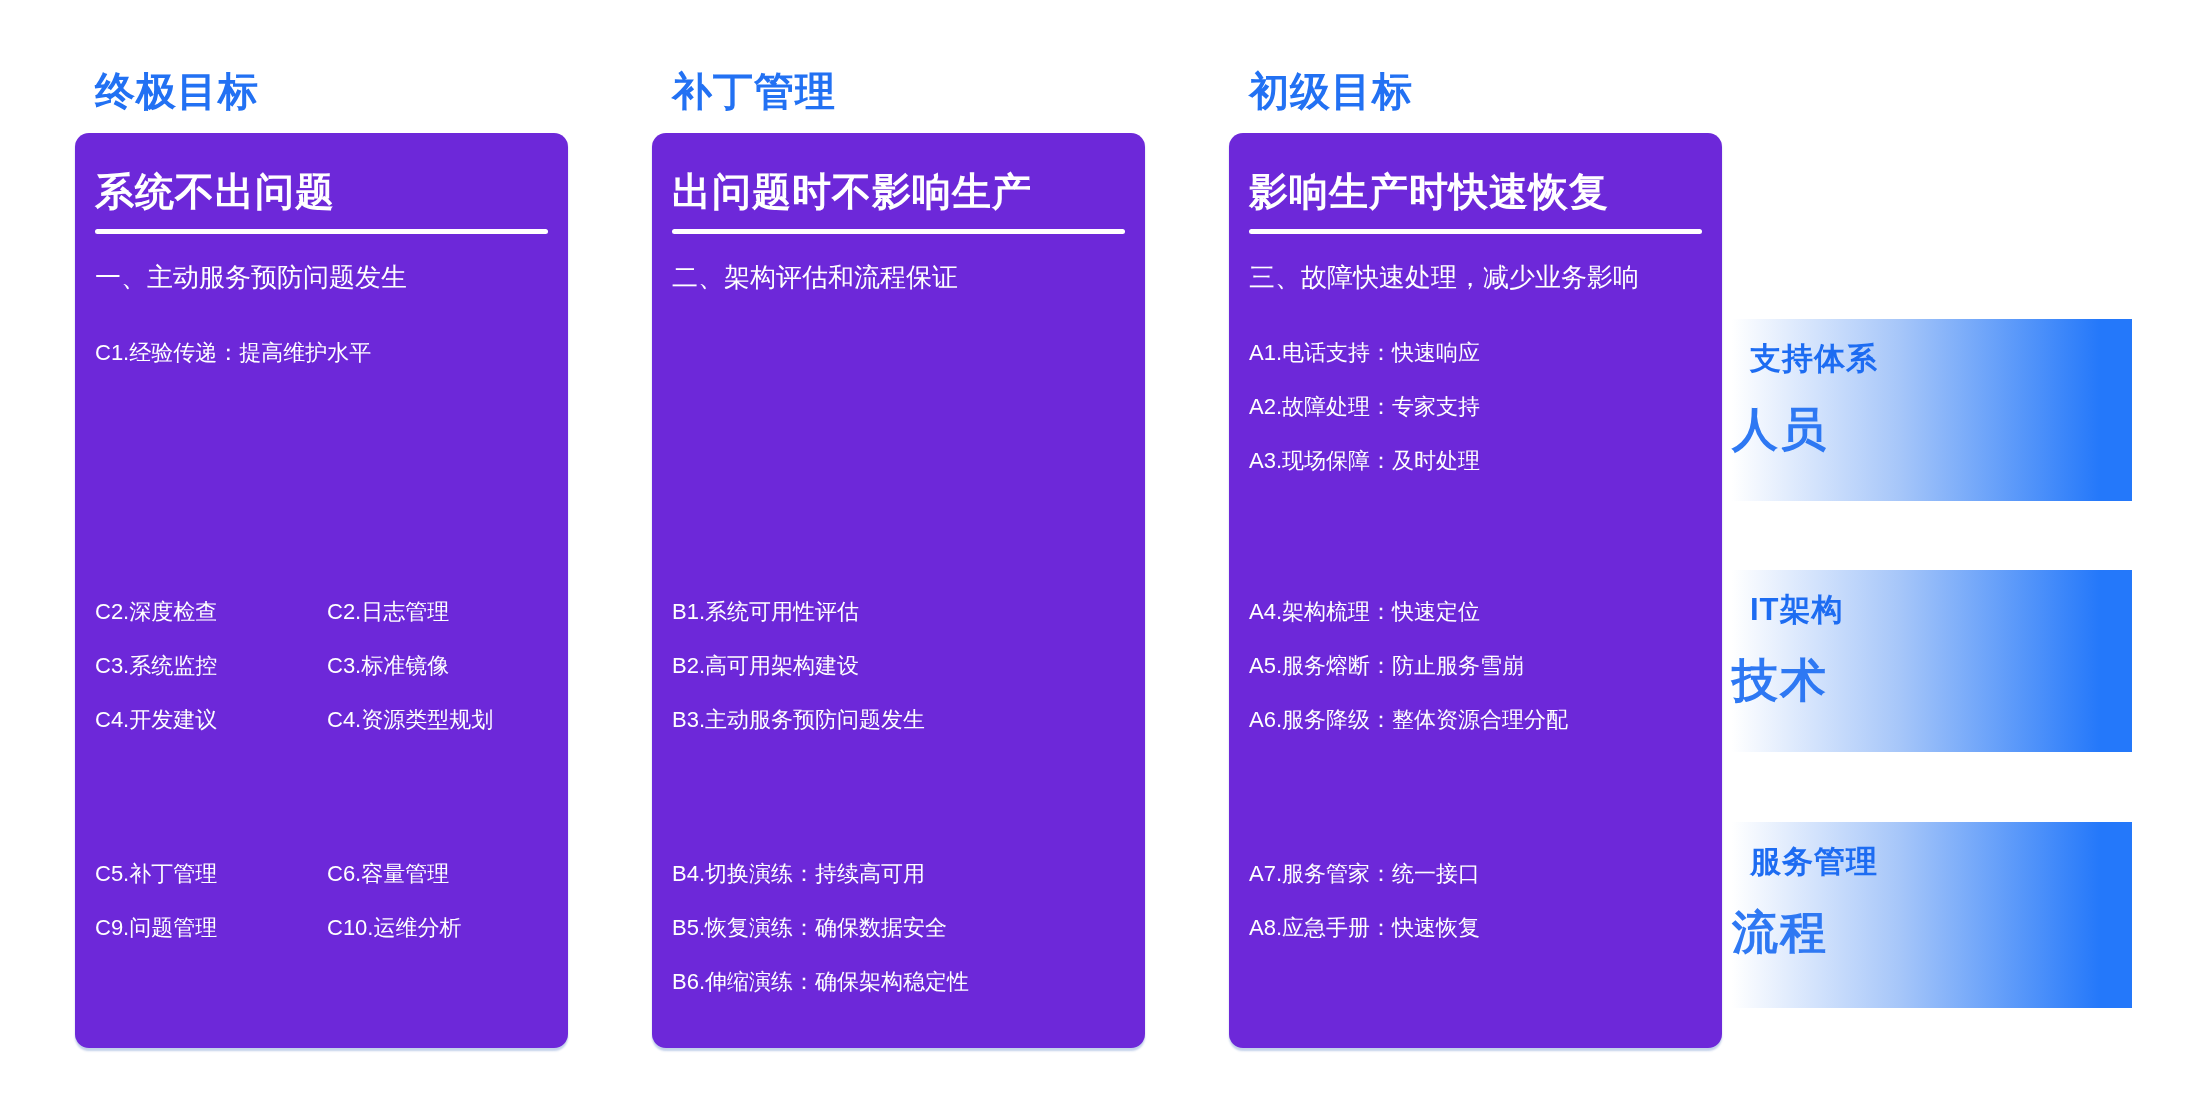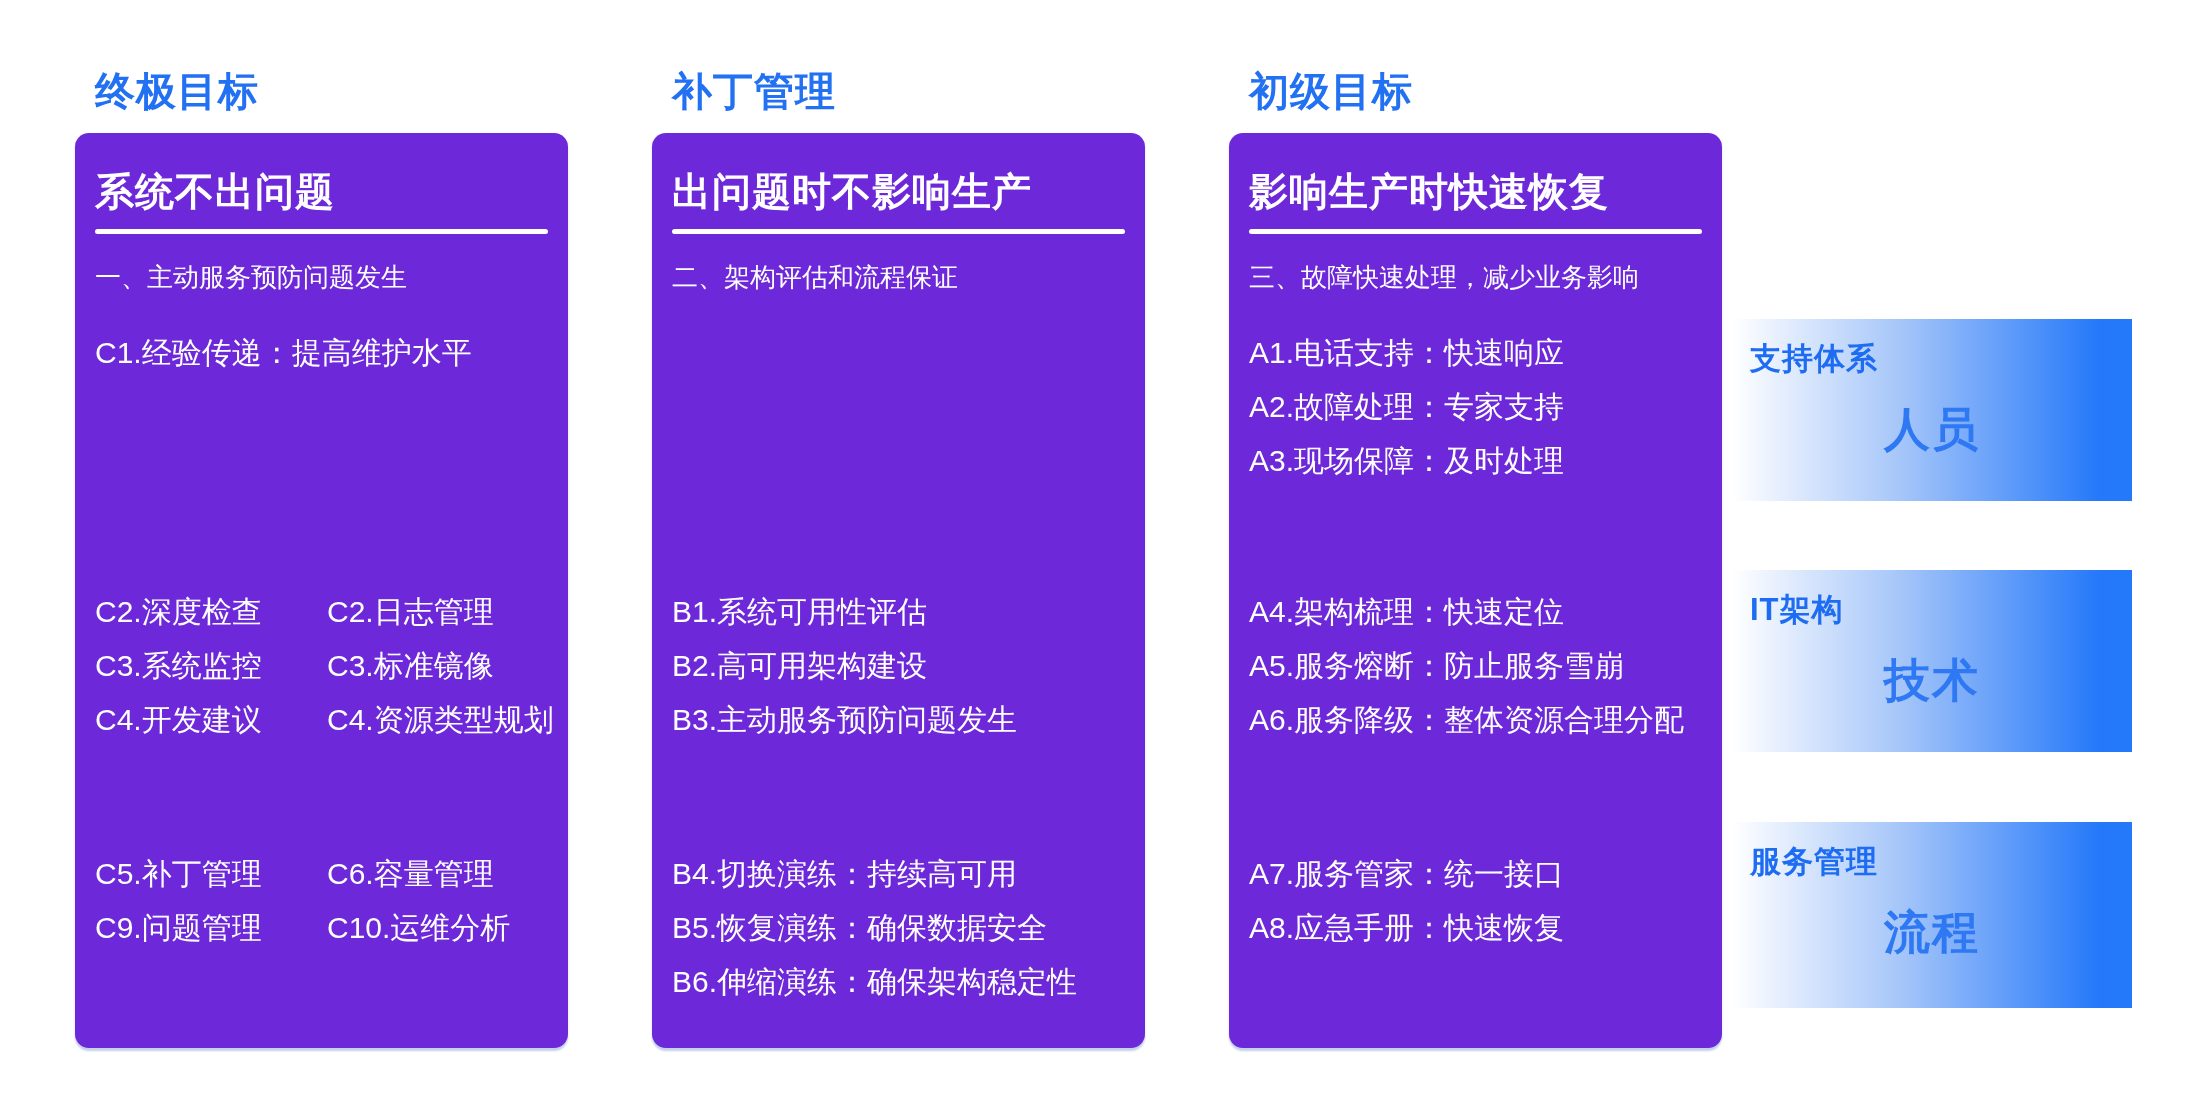--- a/index.html
+++ b/index.html
@@ -37,21 +37,21 @@
   .divider{
     position:absolute;top:96px;left:20px;right:20px;height:5px;
     background:#ffffff;border-radius:3px;
   }
   .subtitle{
     position:absolute;top:126px;left:20px;right:14px;
     font-size:26px;line-height:36px;white-space:nowrap;
   }
   .group{
     position:absolute;left:20px;right:10px;
-    font-size:30px;line-height:54px;white-space:nowrap;
+    font-size:22px;line-height:54px;white-space:nowrap;
   }
   .group.g1{top:193px;}
   .group.g2{top:452px;}
   .group.g3{top:714px;}
   .pair-row{display:flex;}
   .pair-row .p1{width:232px;flex:none;}
 
   
   .side-bar{
     position:absolute;left:1732px;width:400px;height:182px;
@@ -59,21 +59,21 @@
   }
   .side-bar.b0{top:319px;}
   .side-bar.b1{top:570px;}
   .side-bar.b2{top:822px;height:186px;}
   .bar-cat{
     margin:20px 0 0 18px;
     font-size:31px;line-height:40px;font-weight:bold;color:#1d6cf2;
     letter-spacing:1px;
   }
   .bar-key{
-    margin-top:24px;text-align:center;
+    margin-top:24px;
     font-size:46px;line-height:52px;font-weight:bold;color:#2e78f3;
     letter-spacing:2px;
   }
 </style>
 </head>
 <body>
 
 <div class="stage">
 
   <div class="col-header c0">终极目标</div>

